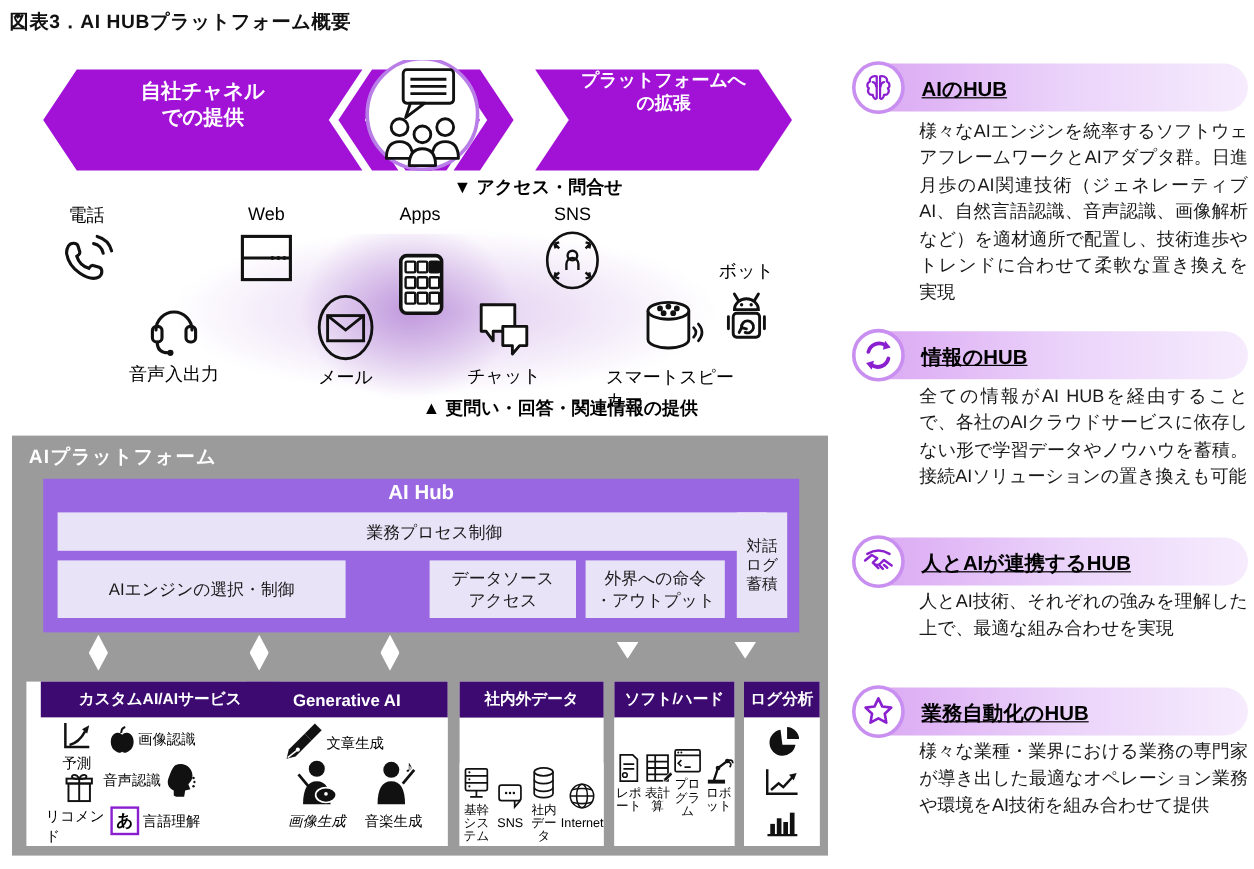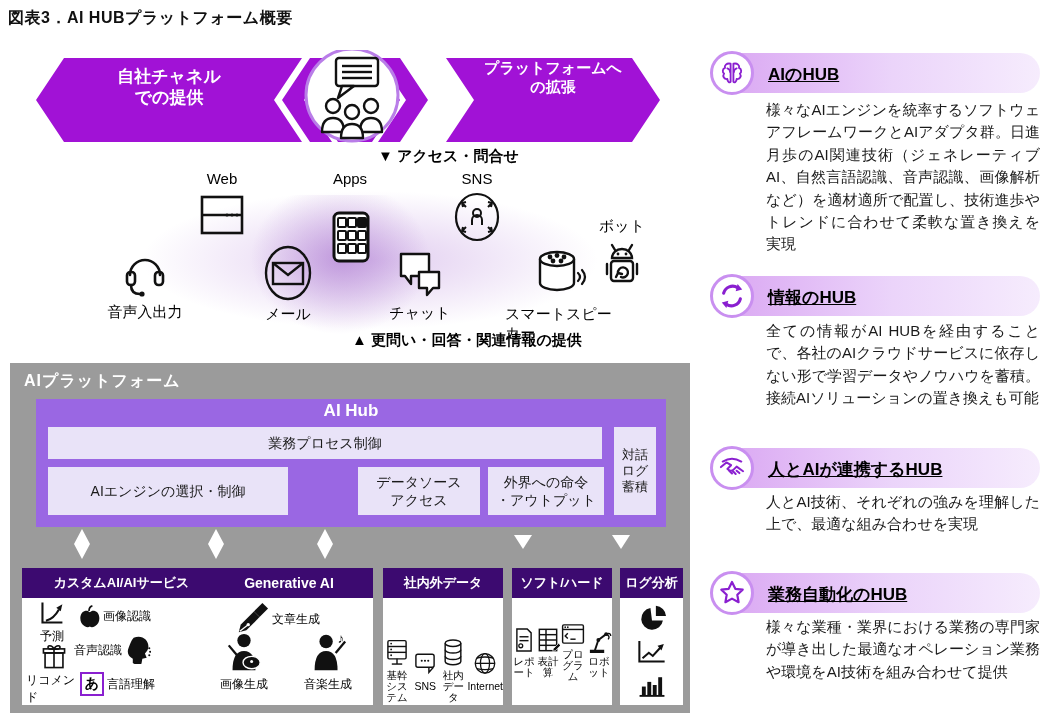--- a/index.html
+++ b/index.html
@@ -86,20 +86,30 @@
   <div class="abs ban-right">
       <div>プラットフォームへ</div>
       <div>の拡張</div>
   </div>
 
   <div class="abs flow-label" style="left:378px;top:147px;">
     <span>▼</span>
     <span>アクセス・問合せ</span>
   </div>
 
+  <div class="ch-col" style="left:32px;top:170px;width:80px;">
+    <span class="ch-label">電話</span>
+    <svg width="48" height="52" viewBox="0 0 48 52">
+      <g fill="none" stroke="#111" stroke-width="2.6" stroke-linecap="round">
+        <path d="M9 12 c2-3 7-3 8 0 l1.5 5 c.3 1.5-1 2.6-2.5 3.6 1.5 5 5 8.5 10 10 1-1.5 2.1-2.9 3.6-2.4 l5 1.5 c3 1 3 6 0 8 -4 2.5-10 1-16-3 -6-4-10-10-11-16 -.3-2 .4-5 1.4-6.7z"></path>
+        <path d="M30 10 a10 10 0 0 1 8 8"></path>
+          <path d="M33 4 a17 17 0 0 1 12 12"></path>
+      </g>
+    </svg>
+  </div>
   <div class="ch-col" style="left:182px;top:170px;width:80px;">
     <span class="ch-label">Web</span>
     <svg width="50" height="48" viewBox="0 0 50 48">
       <g fill="none" stroke="#111" stroke-width="2.6">
         <rect x="5" y="6" width="40" height="36"></rect>
           <line x1="5" y1="24" x2="45" y2="24"></line>
       </g>
       <g fill="#111">
           <circle cx="30" cy="24" r="1.6"></circle>
           <circle cx="35" cy="24" r="1.6"></circle>
@@ -213,21 +223,21 @@
   <div class="abs flow-label" style="left:352px;top:331px;">
     <span>▲</span>
     <span>更問い・回答・関連情報の提供</span>
   </div>
 
   <div class="abs platform">
     <div class="abs platform-label">AIプラットフォーム</div>
 
     <div class="abs hub">
       <div class="abs hub-title">AI Hub</div>
-      <div class="lav" style="left:12px;top:28px;width:554px;height:32px;">業務プロセス制御</div>
+      <div class="lav" style="left:12px;top:28px;width:554px;height:32px;padding-left:37px;">業務プロセス制御</div>
       <div class="lav" style="left:578px;top:28px;width:42px;height:88px;font-size:13px;line-height:16px;">
         <div>
             <div>対話</div>
             <div>ログ</div>
             <div>蓄積</div>
           </div>
       </div>
       <div class="lav" style="left:12px;top:68px;width:240px;height:48px;">AIエンジンの選択・制御</div>
       <div class="lav" style="left:322px;top:68px;width:122px;height:48px;">
         <div>
@@ -242,21 +252,21 @@
           </div>
       </div>
     </div>
 
     <div class="diamond" style="left:64px;top:166px;"></div>
     <div class="diamond" style="left:198px;top:166px;"></div>
     <div class="diamond" style="left:307px;top:166px;"></div>
     <div class="dtri" style="left:504px;top:172px;"></div>
     <div class="dtri" style="left:602px;top:172px;"></div>
 
-    <div class="module" style="left:12px;width:199px;">
+    <div class="module" style="left:12px;width:199px;padding-left:12px;">
       <div class="mod-header">カスタムAI/AIサービス</div>
       <div class="mod-body">
         <div class="mini-col" style="left:8px;top:2px;width:44px;">
           <svg width="26" height="26" viewBox="0 0 30 30">
             <g fill="none" stroke="#111" stroke-width="2.4">
                 <path d="M4 3 v23 h23"></path>
                 <path d="M8 24 q9-2 15-13"></path>
               </g>
             <polygon points="20,9 27,5 25,13" fill="#111"></polygon>
           </svg>
@@ -304,21 +314,21 @@
       <div class="mod-body">
         <div class="mini" style="left:30px;top:4px;">
           <svg width="34" height="34" viewBox="0 0 36 36">
             <path d="M4 32 l2-8 14-14 6 6 -14 14z" fill="#111"></path>
             <path d="M20 10 l9-9 6 6 -9 9z" fill="#111"></path>
             <circle cx="14" cy="24" r="1.8" fill="#fff"></circle>
               <path d="M14 24 L5 31" stroke="#fff" stroke-width="1.4"></path>
           </svg>
           <span>文章生成</span>
         </div>
-        <div class="mini-col" style="left:6px;top:34px;width:66px;">
+        <div class="mini-col" style="left:26px;top:34px;width:66px;font-style:italic;">
           <svg width="42" height="42" viewBox="0 0 44 44">
             <circle cx="22" cy="9" r="7" fill="#111"></circle>
             <path d="M10 40 q0-20 12-20 q12 0 12 20z" fill="#111"></path>
             <path d="M6 14 l10 12" stroke="#111" stroke-width="2.4"></path>
             <ellipse cx="30" cy="32" rx="9" ry="6.5" fill="#111" stroke="#fff" stroke-width="1.5"></ellipse>
             <circle cx="30" cy="31" r="1.6" fill="#fff"></circle>
           </svg>
           <span>画像生成</span>
         </div>
         <div class="mini-col" style="left:90px;top:34px;width:66px;">

